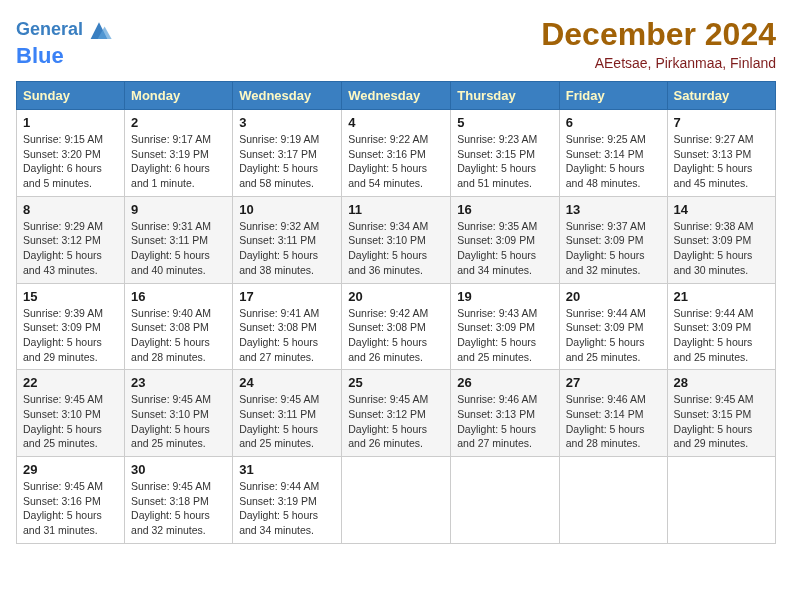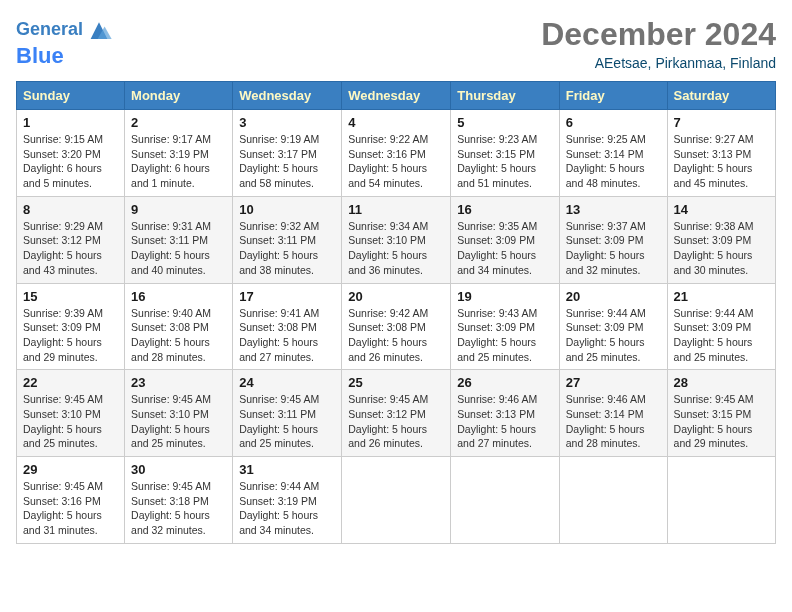--- a/index.html
+++ b/index.html
@@ -33,25 +33,25 @@
       width: 28px;
       height: 28px;
       margin-left: 2px;
     }
     .title-area {
       text-align: right;
     }
     .month-title {
       font-size: 32px;
       font-weight: bold;
-      color: #737373;
+      color: #a16207;
     }
     .location-title {
       font-size: 14px;
-      color: #0c4a6e;
+      color: #7f1d1d;
       margin-top: 2px;
     }
     .calendar-table {
       width: 100%;
       border-collapse: collapse;
       font-size: 11px;
     }
     .calendar-table th {
       background-color: #3a7fc1;
       color: #fef9c3;

